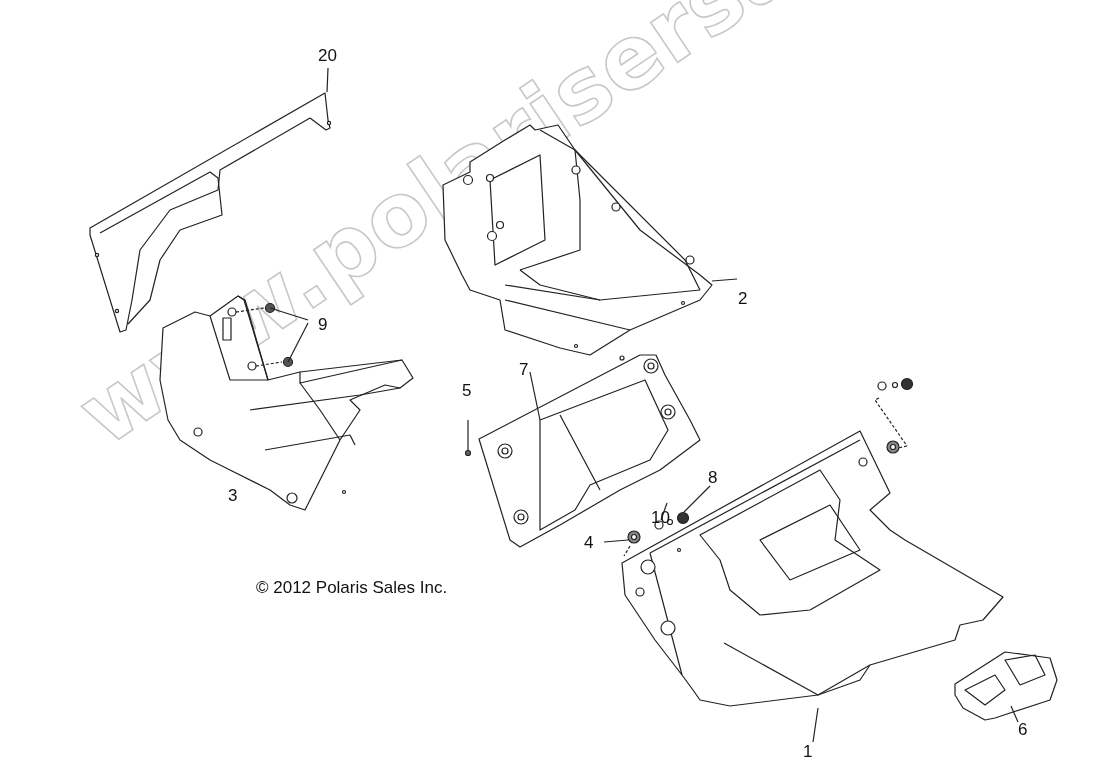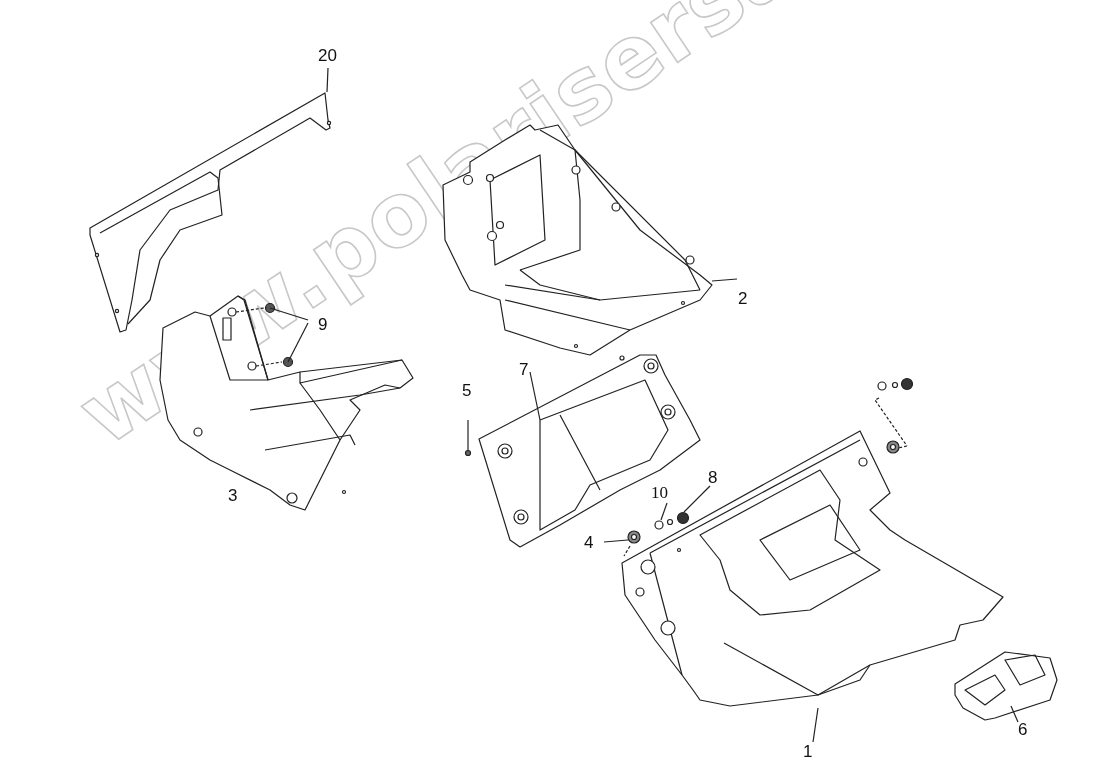--- a/index.html
+++ b/index.html
@@ -137,19 +137,20 @@
       </g>
     </g>
   </svg>
 
   <span class="callout" style="left:318px;top:47px;">20</span>
   <span class="callout" style="left:318px;top:316px;">9</span>
   <span class="callout" style="left:228px;top:487px;">3</span>
   <span class="callout" style="left:738px;top:290px;">2</span>
   <span class="callout" style="left:519px;top:361px;">7</span>
   <span class="callout" style="left:462px;top:382px;">5</span>
-  <span class="callout" style="left:651px;top:484px;font-family:Liberation Serif, serif;">10</span>
+  <span class="callout" style="left:651px;top:509px;">10</span>
   <span class="callout" style="left:708px;top:469px;">8</span>
   <span class="callout" style="left:584px;top:534px;">4</span>
   <span class="callout" style="left:803px;top:743px;">1</span>
   <span class="callout" style="left:1018px;top:721px;">6</span>
 
+  <span class="copyright">© 2012 Polaris Sales Inc.</span>
 </div>
 
 </body></html>

